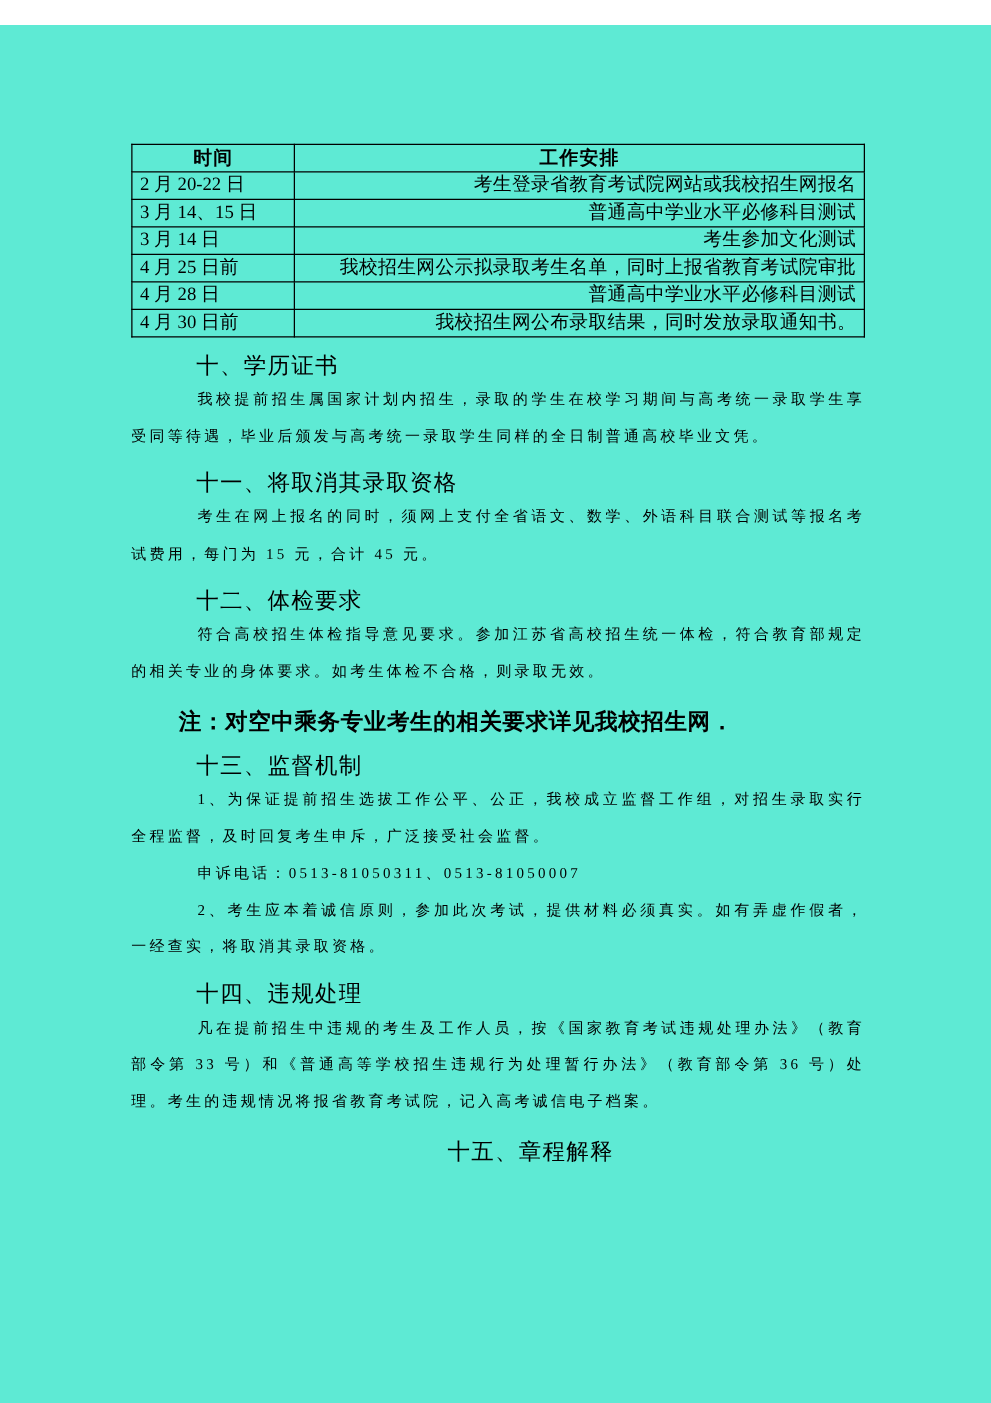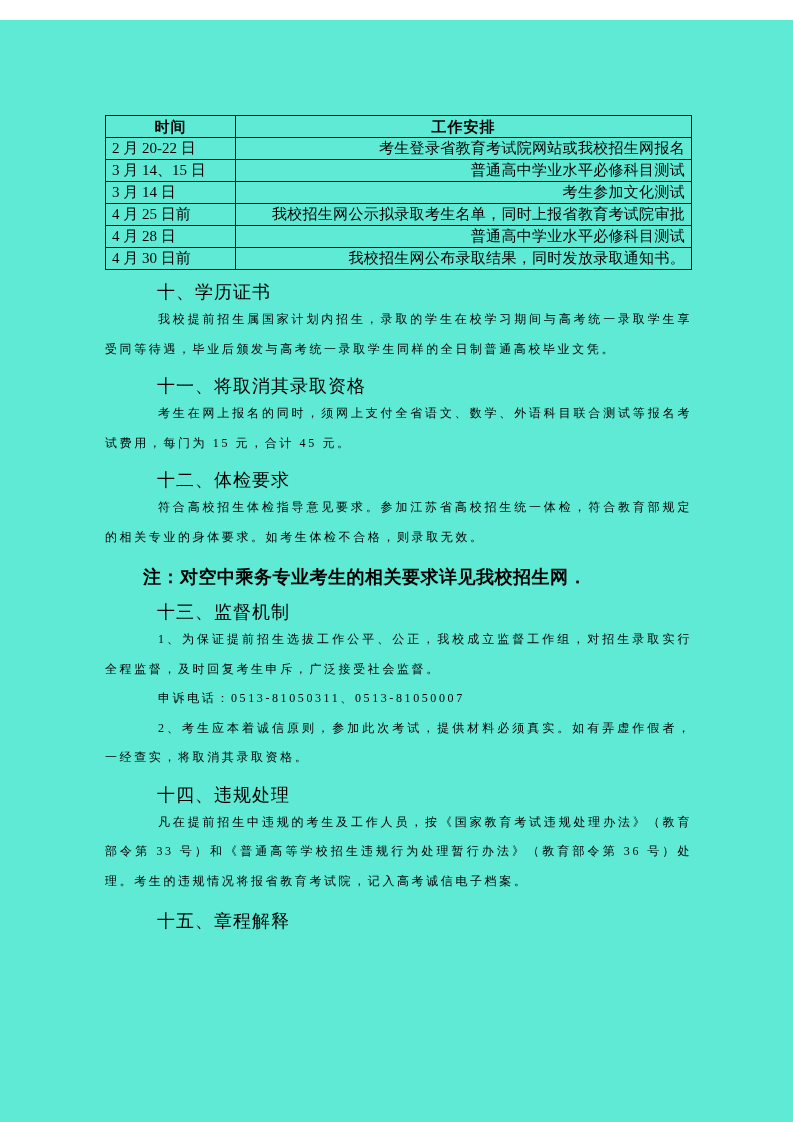--- a/index.html
+++ b/index.html
@@ -57,21 +57,21 @@
   
   h2.sec-heading {
     margin: 9px 0 0 0;
     font-family: "Liberation Sans", sans-serif;
     font-weight: normal;
     font-size: 18px;
     line-height: 26px;
     letter-spacing: 1px;
     text-indent: 52px;
   }
-  h2.sec-heading.last { margin-top: 12px; }
+  h2.sec-heading.last { margin-top: 12px; text-align: center; }
   
   p.body-par {
     margin: 0;
     font-size: 12px;
     line-height: 29.5px;
     letter-spacing: 2.6px;
     text-align: justify;
     text-indent: 53px;
   }
   p.note-par {

